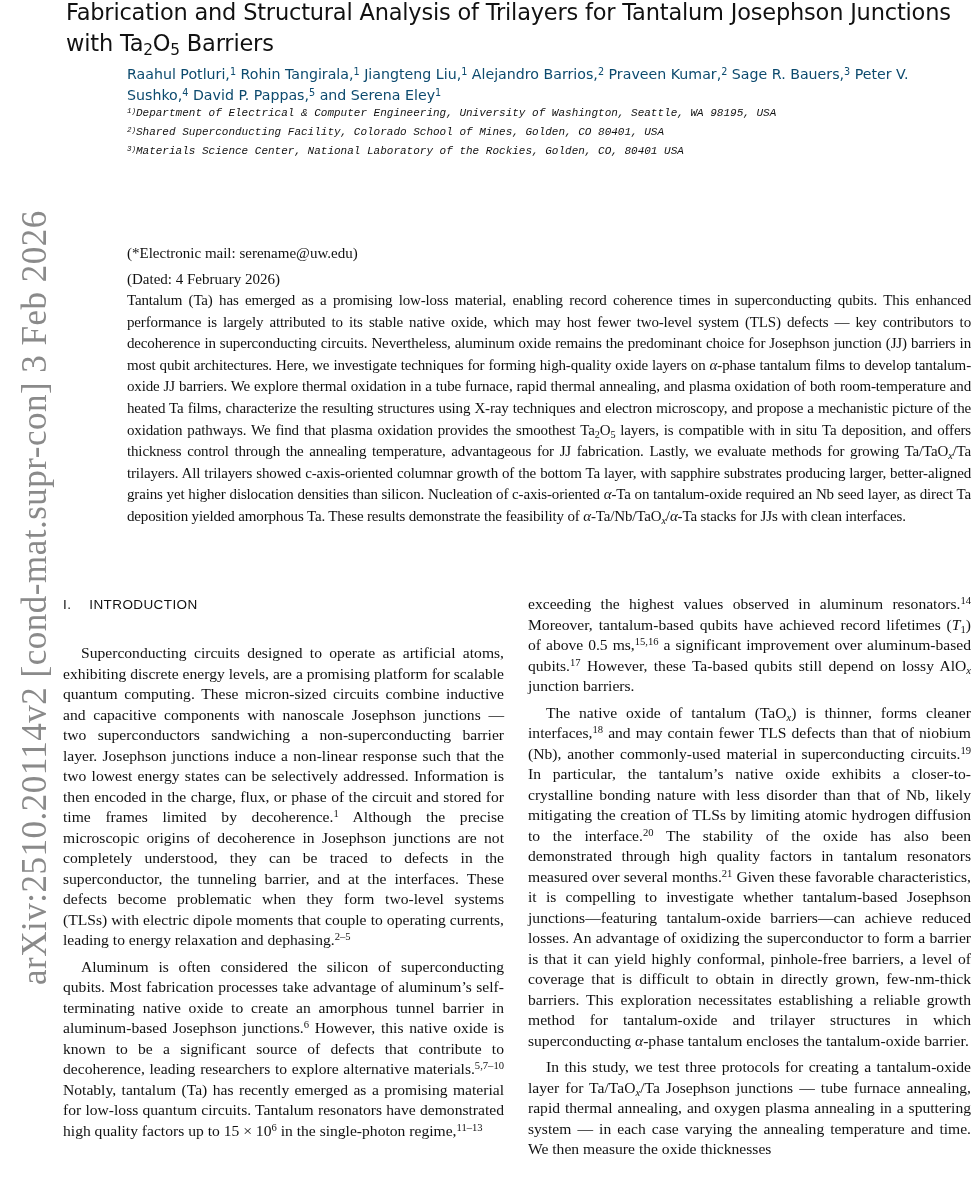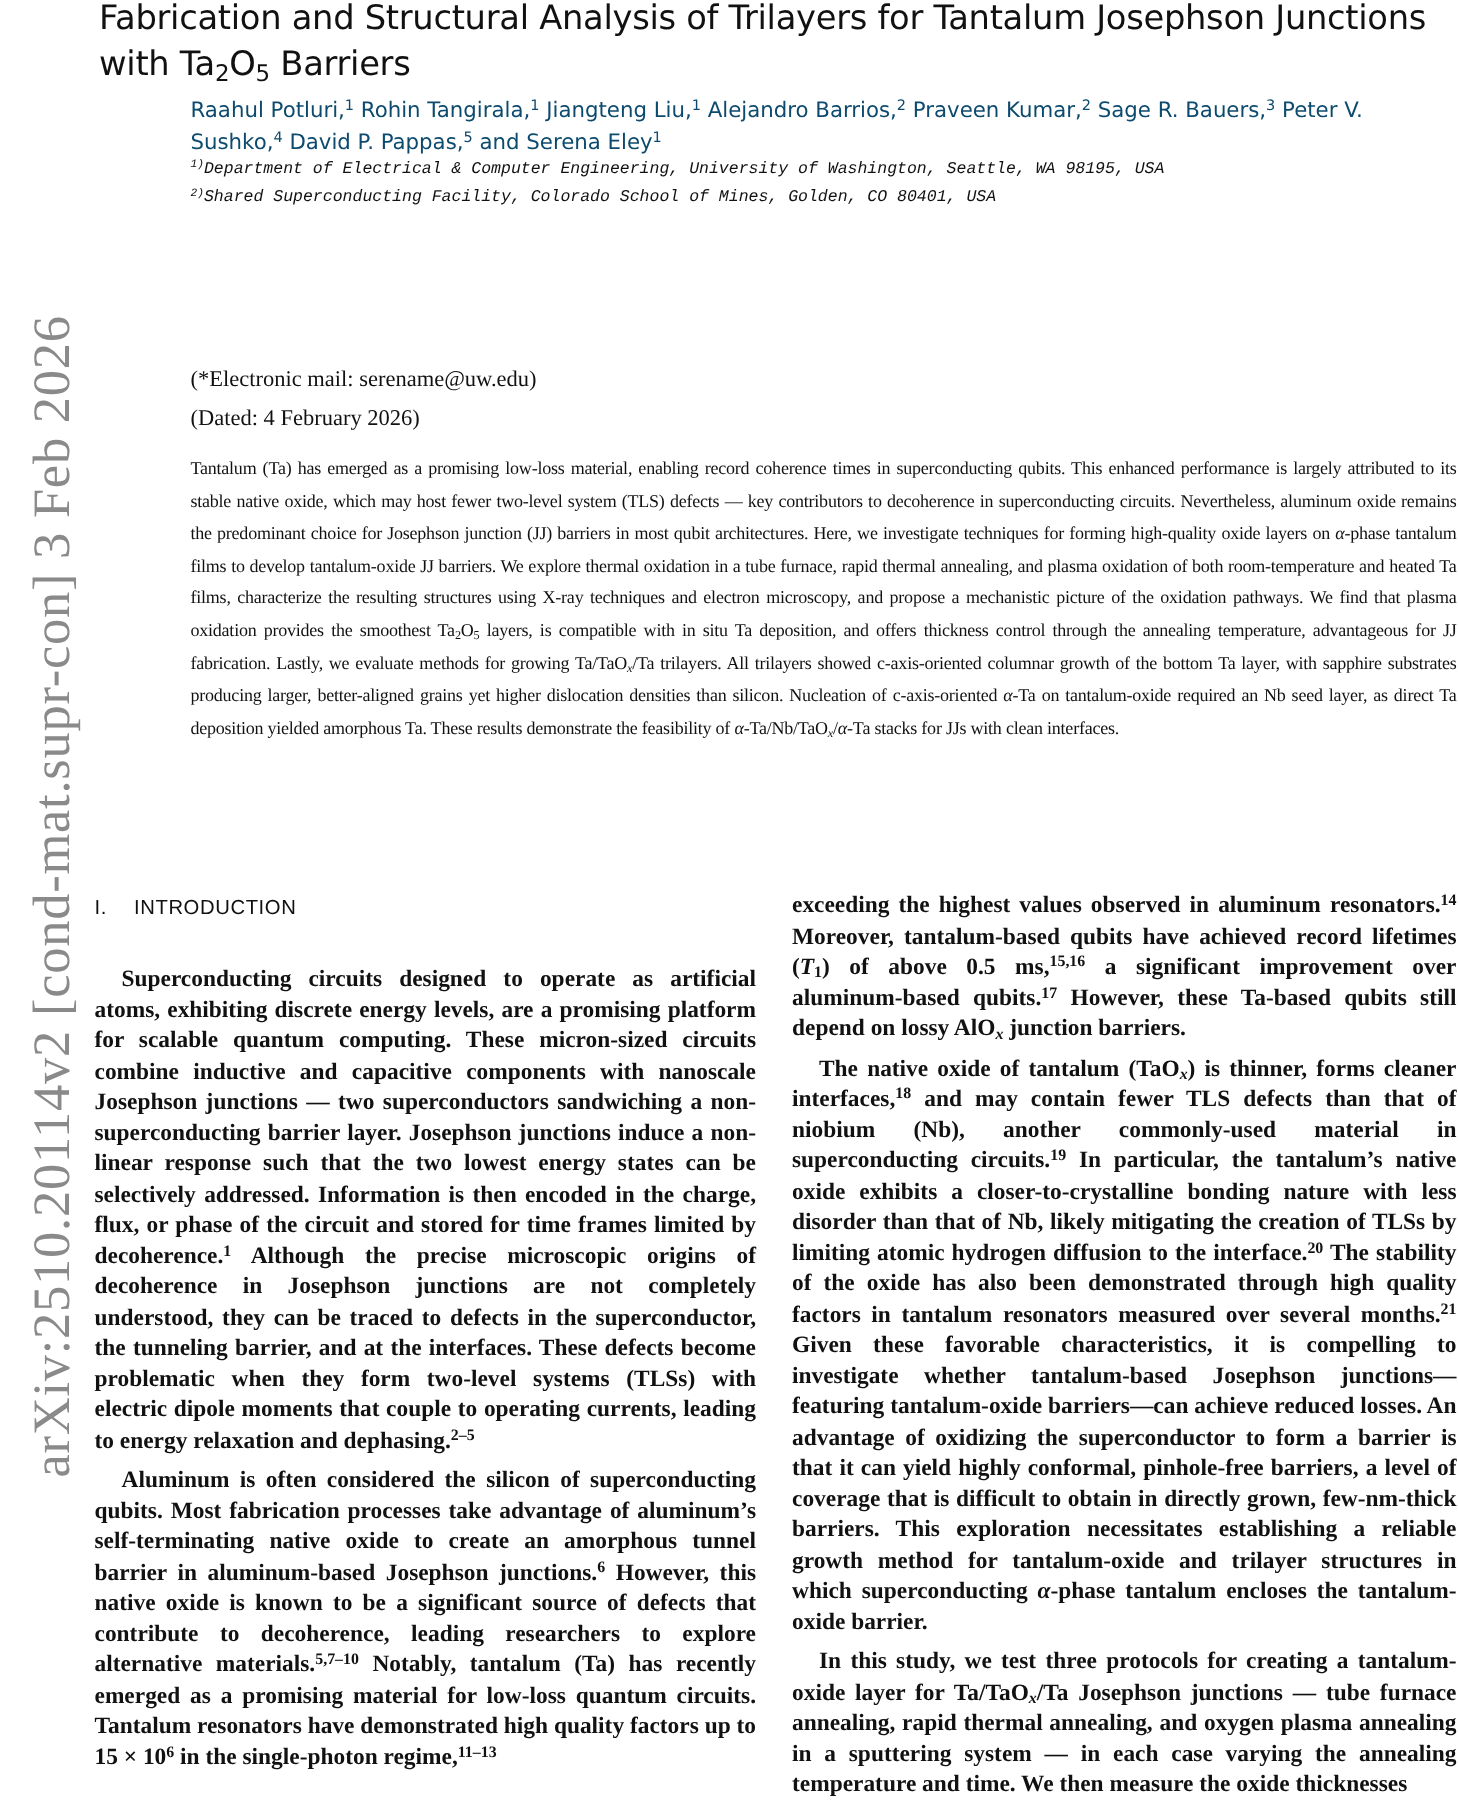--- a/index.html
+++ b/index.html
@@ -28,32 +28,32 @@
     position:absolute; left:127px; top:104px; width:845px;
     font-family: Liberation Mono, monospace; font-style:italic; font-size:11px; line-height:19px;
   }
   .aff { margin:0; }
   .aff sup { font-style:italic; }
 
   #email { position:absolute; left:127px; top:245px; font-family:"Liberation Serif",serif; font-size:15px; }
   #dated { position:absolute; left:127px; top:271px; font-family:Liberation Serif, serif; font-size:15px; }
 
   #abstract {
-    position:absolute; left:127px; top:302px; width:844px;
-    font-family:"Liberation Serif",serif; font-size:12px; line-height:21.6px;
+    position:absolute; left:127px; top:290px; width:844px;
+    font-family:"Liberation Serif",serif; font-size:15px; line-height:21.6px;
     text-align:justify; margin:0; letter-spacing:-0.15px;
   }
 
   #section-heading {
     position:absolute; left:63px; top:597px;
     font-family:Liberation Sans, sans-serif; font-size:13.5px; letter-spacing:0.4px; color:#111;
   }
   #section-heading .num { margin-right:18px; }
 
-  .col { position:absolute; font-family:"Liberation Serif",serif; font-size:15.6px; line-height:20.5px; text-align:justify;font-weight:bold; }
+  .col { position:absolute; font-family:"Liberation Serif",serif; font-size:15.6px; line-height:20.5px; text-align:justify; }
   #col-left { left:63px; top:643px; width:441px; }
   #col-right { left:528px; top:594px; width:443px; }
   .col p { margin:0; text-indent:18px; }
   .col p.cont { text-indent:0; }
   .col p + p { margin-top:6px; }
   .it { font-style:italic; }
 </style>
 </head>
 <body>
 
@@ -69,20 +69,21 @@
   <span><span>Praveen Kumar,</span><sup>2</sup></span>
   <span><span>Sage R. Bauers,</span><sup>3</sup></span>
   <span><span>Peter V. Sushko,</span><sup>4</sup></span>
   <span><span>David P. Pappas,</span><sup>5</sup></span>
   <span><span>and Serena Eley</span><sup>1</sup></span>
 </div>
 
 <div id="affiliations">
   <p class="aff"><sup>1)</sup><span>Department of Electrical &amp; Computer Engineering, University of Washington, Seattle, WA 98195, USA</span></p>
   <p class="aff"><sup>2)</sup><span>Shared Superconducting Facility, Colorado School of Mines, Golden, CO 80401, USA</span></p>
+  <p class="aff"><sup>3)</sup><span>Materials Science Center, National Laboratory of the Rockies, Golden, CO, 80401 USA</span></p>
 </div>
 
 <div id="email">(*Electronic mail: serename@uw.edu)</div>
 <div id="dated">(Dated: 4 February 2026)</div>
 
 <p id="abstract"><span>Tantalum (Ta) has emerged as a promising low-loss material, enabling record coherence times in superconducting qubits. This enhanced performance is largely attributed to its stable native oxide, which may host fewer two-level system (TLS) defects — key contributors to decoherence in superconducting circuits.  Nevertheless, aluminum oxide remains the predominant choice for Josephson junction (JJ) barriers in most qubit architectures. Here, we investigate techniques for forming high-quality oxide layers on </span><span class="it">α</span><span>-phase tantalum films to develop tantalum-oxide JJ barriers. We explore thermal oxidation in a tube furnace, rapid thermal annealing, and plasma oxidation of both room-temperature and heated Ta films, characterize the resulting structures using X-ray techniques and electron microscopy, and propose a mechanistic picture of the oxidation pathways. We find that plasma oxidation provides the smoothest Ta</span><sub>2</sub><span>O</span><sub>5</sub><span> layers, is compatible with in situ Ta deposition, and offers thickness control through the annealing temperature, advantageous for JJ fabrication. Lastly, we evaluate methods for growing Ta/TaO</span><sub class="it">x</sub><span>/Ta trilayers.  All trilayers showed c-axis-oriented columnar growth of the bottom Ta layer, with sapphire substrates producing larger, better-aligned grains yet higher dislocation densities than silicon. Nucleation of c-axis-oriented </span><span class="it">α</span><span>-Ta on tantalum-oxide required an Nb seed layer, as direct Ta deposition yielded amorphous Ta. These results demonstrate the feasibility of </span><span class="it">α</span><span>-Ta/Nb/TaO</span><sub class="it">x</sub><span>/</span><span class="it">α</span><span>-Ta stacks for JJs with clean interfaces.</span></p>
 
 <div id="section-heading"><span class="num">I.</span><span>INTRODUCTION</span></div>
 
 <div id="col-left" class="col">

